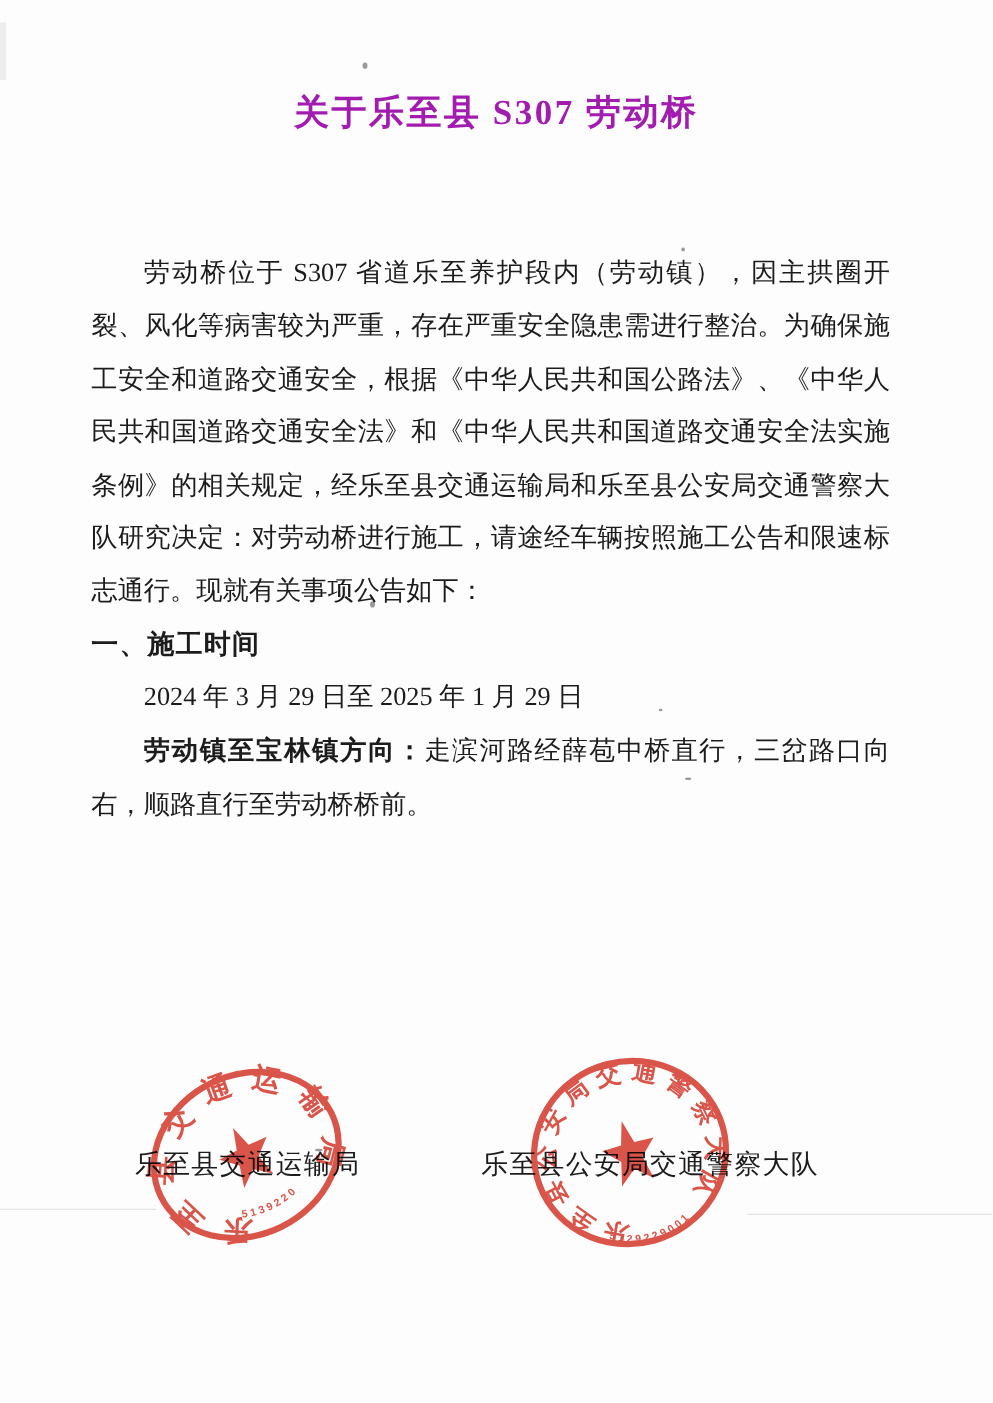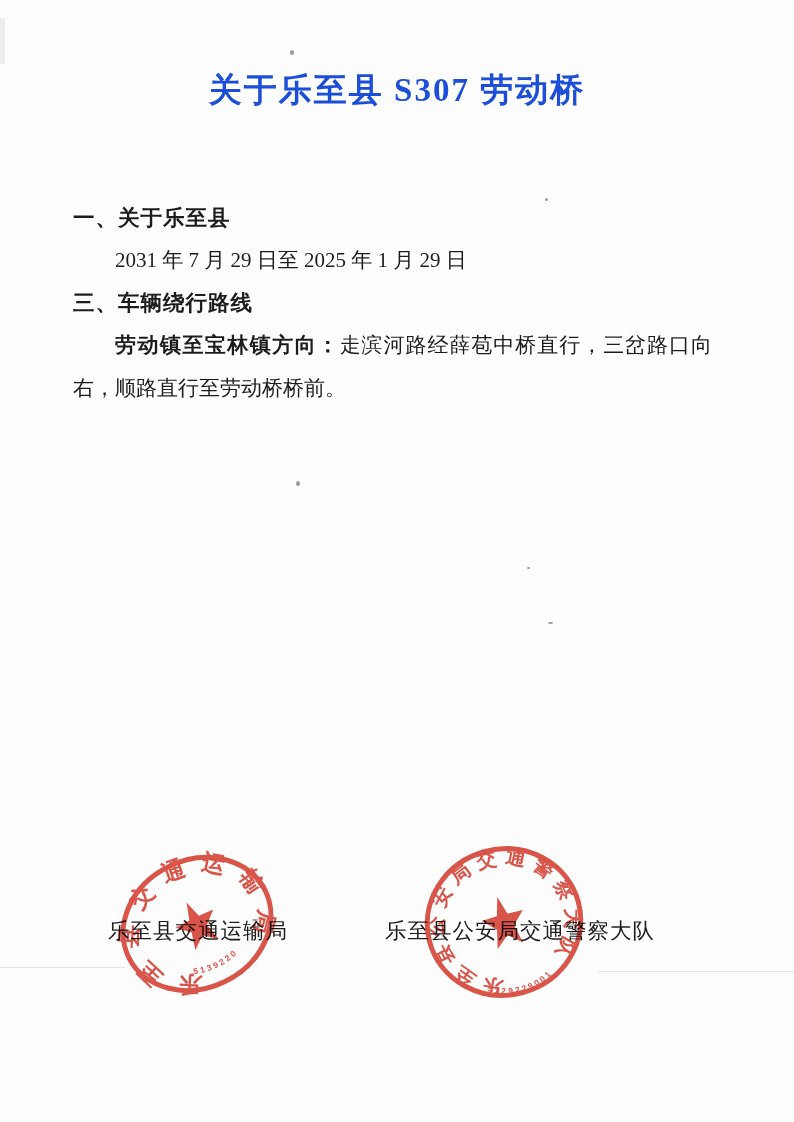--- a/index.html
+++ b/index.html
@@ -12,24 +12,24 @@
     overflow: hidden;
     font-family: "Liberation Serif", "DejaVu Serif", serif;
     color: #1c1c1c;
   }
   .title {
     position: absolute;
     top: 66px; left: 0; right: 0;
     text-align: center;
     font-family: "Liberation Serif", "DejaVu Serif", serif;
     font-weight: 700;
-    font-size: 33px;
+    font-size: 28px;
     line-height: 49px;
     letter-spacing: 2px;
-    color: #1d4ed8;
+    color: #a21caf;
   }
   .body-flow {
     position: absolute;
     top: 197px; left: 73px;
     width: 639px;
     font-size: 21px;
     line-height: 42.4px;
     text-align: justify;
     text-justify: inter-ideograph;
     color: #1c1c1c;
@@ -92,23 +92,23 @@
   <div class="speck" style="top:622px;left:548px;width:5px;height:2px;"></div>
   <div class="speck" style="top:919px;left:252px;width:6px;height:2px;"></div>
   <div class="scan-line" style="top:967px;left:0;width:125px;"></div>
   <div class="scan-line" style="top:971px;left:598px;width:196px;"></div>
 
   <div class="title">
     <div>关于乐至县 S307 劳动桥</div>
   </div>
 
   <div class="body-flow">
-    <div class="sec-heading">一、关于乐至县</div>
-    <div class="sec-content">2031 年 7 月 29 日至 2025 年 1 月 29 日</div>
-    <div class="sec-heading">三、车辆绕行路线</div>
+    <p>劳动桥位于 S307 省道乐至养护段内（劳动镇），因主拱圈开裂、风化等病害较为严重，存在严重安全隐患需进行整治。为确保施工安全和道路交通安全，根据《中华人民共和国公路法》、《中华人民共和国道路交通安全法》和《中华人民共和国道路交通安全法实施条例》的相关规定，经乐至县交通运输局和乐至县公安局交通警察大队研究决定：对劳动桥进行施工，请途经车辆按照施工公告和限速标志通行。现就有关事项公告如下：</p>
+    <div class="sec-heading">一、施工时间</div>
+    <div class="sec-content">2024 年 3 月 29 日至 2025 年 1 月 29 日</div>
     <p><span class="lead-bold">劳动镇至宝林镇方向：</span><span>走滨河路经薛苞中桥直行，三岔路口向右，顺路直行至劳动桥桥前。</span></p>
   </div>
 
   <div class="sig sig-left">乐至县交通运输局</div>
   <div class="sig sig-right">乐至县公安局交通警察大队</div>
 
   <svg class="seal seal-left" width="172" height="148" viewBox="0 0 172 148">
     <defs>
       <path id="ring-left" d="M 86 124 A 62 50 0 1 1 86 24 A 62 50 0 1 1 86 124" fill="none"></path>
       <path id="serial-left" d="M 34 97 A 58 45 0 0 0 138 97" fill="none"></path>

